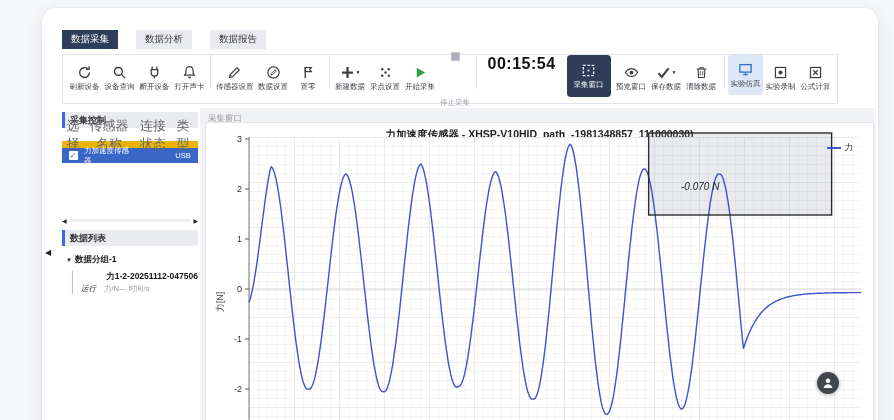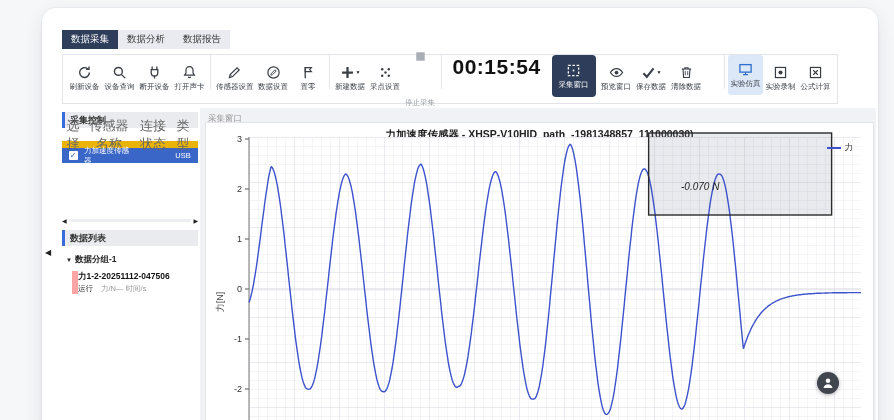--- a/index.html
+++ b/index.html
@@ -1,61 +1,61 @@
 <!DOCTYPE html>
 <html><head>
 <meta charset="utf-8">
 <style>
   html,body{margin:0;padding:0;background:#f6f7f9;}
   .stage{position:relative;width:894px;height:420px;overflow:hidden;font-family:"Liberation Sans","DejaVu Sans",sans-serif;}
   .app-card{position:absolute;left:42px;top:8px;width:836px;height:430px;background:#fff;border-radius:14px;
     box-shadow:0 6px 18px rgba(30,40,60,.10),0 0 0 1px rgba(0,0,0,.03);}
   .collapse-handle{position:absolute;left:45px;top:248px;font-size:8px;color:#222;cursor:pointer;}
   
-  .tabs{position:absolute;left:20px;top:22px;display:flex;gap:0;}
+  .tabs{position:absolute;left:20px;top:22px;display:flex;gap:18px;}
   .tab{font-size:9.5px;padding:3px 9px;background:#e9ebf0;color:#333;}
   .tab.active{background:#2e3d59;color:#fff;}
   
   .toolbar{position:absolute;left:20px;top:46px;width:776px;height:50px;border:1px solid #e2e4e9;background:#fff;
     display:flex;padding:0 4px;box-sizing:border-box;}
   .tb-btn{display:flex;flex-direction:column;align-items:center;justify-content:center;min-width:35px;height:46px;
     padding:2px 2px;gap:2px;background:none;border:none;color:#3a3f46;font-family:inherit;cursor:pointer;}
   .tb-btn .icrow{display:flex;align-items:center;height:16px;}
   .tb-btn svg{width:15px;height:15px;display:block;}
   .tb-btn .lbl{font-size:7.5px;color:#3a3f46;white-space:nowrap;}
   .tb-caret{font-size:5px;color:#222;margin-left:1px;}
   .tb-btn.dark{background:#2e3d59;border-radius:4px;height:42px;min-width:44px;margin:0 3px;color:#fff;}
   .tb-btn.dark .lbl{color:#fff;}
   .tb-btn.lite{background:#dce8f8;border-radius:3px;height:40px;color:#2f6fd0;}
   .tb-btn.disabled .lbl{color:#9aa0a8;margin-top:32px;}
   .tb-sep{width:1px;height:34px;background:#e3e5ea;margin:0 3px;flex:0 0 1px;}
   .tb-sep.push{margin-left:auto;}
-  .tb-timer{font-size:21px;font-weight:bold;color:#111;padding:0 8px;letter-spacing:.5px;white-space:nowrap;}
+  .tb-timer{font-size:16px;font-weight:bold;color:#111;padding:0 8px;letter-spacing:.5px;white-space:nowrap;}
   
   .panel-left{position:absolute;left:20px;top:104px;width:136px;height:316px;}
   .sec-head{display:flex;align-items:center;height:16px;background:#e9ebef;border-left:3px solid #3a6bd8;
     font-size:9px;font-weight:bold;color:#333;padding-left:5px;}
   .tbl-head{display:flex;font-size:13px;color:#666;height:13px;align-items:center;border-bottom:7px solid #eab308;}
   .tbl-head span{text-align:center;}
   .c0{width:22px;} .c1{width:50px;} .c2{width:38px;} .c3{width:22px;}
   .sensor-row{display:flex;align-items:center;height:15px;background:#3a66c8;color:#fff;font-size:7.5px;cursor:pointer;}
   .sensor-row .c0{display:flex;justify-content:center;}
   .checkbox{width:9px;height:9px;background:#fff;border-radius:1px;color:#2e5fc4;font-size:8px;line-height:9px;text-align:center;}
   .sensor-row .c1{text-align:left;}
   .statusdot{width:5px;height:5px;border-radius:50%;margin:0 auto;background:#2ecc40;}
   .sensor-row .c3{text-align:center;}
   .hscroll{position:absolute;top:104px;left:0;right:0;height:8px;display:flex;align-items:center;font-size:6px;color:#222;}
   .hscroll .track{flex:1;height:3px;background:#eceef1;margin:0 2px;border-radius:2px;}
   .sec-data{position:absolute;top:118px;left:0;right:0;}
   .group-row{display:flex;align-items:center;gap:3px;margin:8px 0 0 4px;font-size:8.5px;color:#222;font-weight:bold;cursor:pointer;}
   .group-caret{font-size:6px;color:#222;}
-  .list-item{margin:5px 0 0 10px;border-left:6px solid #fca5a5;padding-left:0;cursor:pointer;}
+  .list-item{margin:5px 0 0 10px;border-left:1px solid #fca5a5;padding-left:8px;cursor:pointer;text-align:right;}
   .list-item .t1{font-size:8.5px;font-weight:bold;color:#111;white-space:nowrap;}
   .list-item .t2{display:flex;gap:8px;font-size:7.5px;margin-top:1px;}
-  .list-item .t2 .st{color:#333;} .list-item .t2 .ax{color:#999;}
+  .list-item .t2 .st{color:#333;font-style:italic;} .list-item .t2 .ax{color:#999;}
   
   .main-area{position:absolute;left:158px;top:100px;right:2px;bottom:2px;background:#f1f2f5;border-radius:0 0 12px 0;}
   .win-label{position:absolute;left:166px;top:105px;font-size:8.5px;color:#999;}
   .chart-card{position:absolute;left:163px;top:114px;width:669px;height:316px;background:#fff;border:1px solid #e2e4e8;box-sizing:border-box;}
   .chart-title{position:absolute;top:5px;left:0;width:100%;text-align:center;font-size:10.5px;font-weight:bold;color:#222;}
   .plot{position:absolute;left:43px;top:14px;width:612px;height:296px;}
   .plot svg{overflow:visible;}
   .legend{position:absolute;top:5px;right:8px;display:flex;align-items:center;gap:4px;font-size:8.5px;color:#333;cursor:pointer;}
   .legend .sw{width:14px;height:2px;background:#3d52cc;}
   .anno{position:absolute;font-size:10px;color:#222;white-space:nowrap;}
@@ -175,20 +175,30 @@
                   <circle cx="4.5" cy="4.5" r="1.3"></circle>
                   <circle cx="11.5" cy="4.5" r="1.3"></circle>
                   <circle cx="8" cy="8" r="1.3"></circle>
                   <circle cx="4.5" cy="11.5" r="1.3"></circle>
                   <circle cx="11.5" cy="11.5" r="1.3"></circle>
                 </g>
               </svg>
             </span>
           </span>
           <span class="lbl">采点设置</span>
+        </button>
+        <button class="tb-btn">
+          <span class="icrow">
+            <span class="ic">
+              <svg viewBox="0 0 16 16">
+                <path d="M4 2.8L13 8 4 13.2z" fill="#2f9e44"></path>
+              </svg>
+            </span>
+          </span>
+          <span class="lbl">开始采集</span>
         </button>
         <button class="tb-btn disabled">
           <span class="icrow">
             <span class="ic">
               <svg viewBox="0 0 16 16">
                 <rect x="3.5" y="3.5" width="9" height="9" fill="#a9aeb6"></rect>
               </svg>
             </span>
           </span>
           <span class="lbl">停止采集</span>

